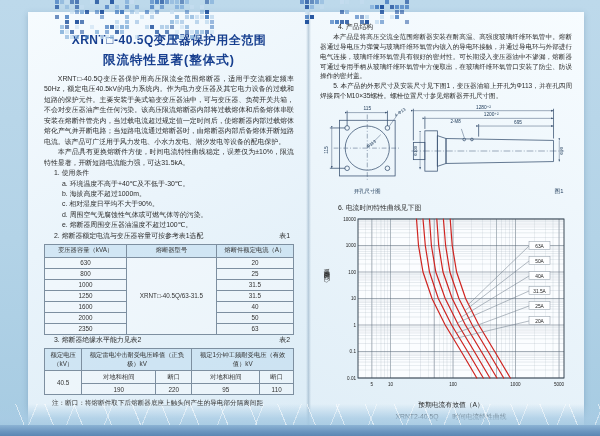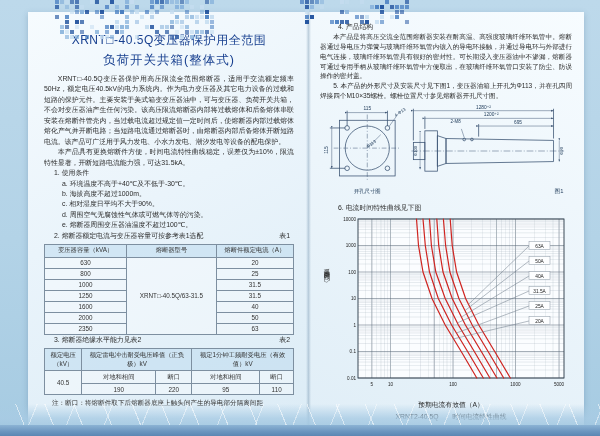--- a/index.html
+++ b/index.html
@@ -12,21 +12,21 @@
     box-shadow:0 2px 6px rgba(40,80,120,.25);}
   .page{position:absolute;top:0;height:100%;box-sizing:border-box;color:#2b2b2b;}
   .page-left{left:0;width:280px;padding:20px 14px 0 16px;
     background:linear-gradient(155deg,#f6fbfe 0%,#eaf4fb 45%,#dcecf6 100%);}
   .page-right{left:280px;width:276px;padding:10px 12px 0 12px;
     background:linear-gradient(205deg,#f7fcff 0%,#ecf5fb 50%,#e0eef7 100%);}
   .fold{position:absolute;left:278px;top:0;width:5px;height:100%;
     background:linear-gradient(90deg,rgba(100,135,165,.0),rgba(100,135,165,.35),rgba(255,255,255,.0));}
   .mosaic{position:absolute;}
   .mosaic i{position:absolute;display:block;}
-  .title{ text-align:center;color:#173f8f;font-weight:normal;}
+  .title{ text-align:center;color:#173f8f;font-weight:bold;}
   .title .l1{font-size:12px;letter-spacing:.5px;}
   .title .l2{font-size:12.5px;margin-top:3px;letter-spacing:1px;}
   .para{font-size:6.9px;line-height:1.52;text-align:justify;margin-top:5px;}
   .indent{text-indent:2em;}
   .cond{font-size:6.9px;line-height:1.5;margin-left:18px;}
   .secline{font-size:6.9px;line-height:1.5;margin-left:10px;display:flex;justify-content:space-between;}
   .sec-h{font-size:6.9px;line-height:1.5;margin-left:10px;}
   .tbl-tag{margin-right:4px;}
   table{border-collapse:collapse;width:100%;margin-top:3px;}
   th,td{border:0.7px solid #7d8fa0;font-size:6.3px;font-weight:normal;
@@ -54,21 +54,21 @@
     background:linear-gradient(180deg,#8cb3d4 0%,#6b95bf 60%,#5b86b3 100%);}
 </style>
 </head>
 <body>
 
 <div class="spread">
 
   <div class="page page-left">
     <div class="title">
       <div class="l1">XRNT□-40.5Q变压器保护用全范围</div>
-      <div class="l2">负荷开关共箱(整体式)</div>
+      <div class="l2">限流特性显著(整体式)</div>
     </div>
     <div class="para indent">XRNT□-40.5Q变压器保护用高压限流全范围熔断器，适用于交流额定频率50Hz，额定电压40.5kV的电力系统内。作为电力变压器及其它电力设备的过载和短路的保护元件。主要安装于美式箱变变压器油中，可与变压器、负荷开关共箱，不会对变压器油产生任何污染。该高压限流熔断器内部将过载熔体和后备熔体串联安装在熔断件管壳内，当过载电流超过规定值一定时间后，使熔断器内部过载熔体熔化产气并开断电路；当短路电流通过熔断器时，由熔断器内部后备熔体开断短路电流。该产品可广泛用于风力发电、小水力发电、潮汐发电等设备的配电保护。</div>
     <div class="para indent" style="margin-top:0;">本产品具有更换熔断件方便，时间电流特性曲线稳定，误差仅为±10%，限流特性显著，开断短路电流能力强，可达31.5kA。</div>
     <div class="sec-h">1. 使用条件</div>
     <div id="conditions">
         <div class="cond">a. 环境温度不高于+40℃及不低于-30℃。</div>
         <div class="cond">b. 海拔高度不超过1000m。</div>
         <div class="cond">c. 相对湿度日平均不大于90%。</div>
         <div class="cond">d. 周围空气无腐蚀性气体或可燃气体等的污染。</div>
         <div class="cond">e. 熔断器周围变压器油温度不超过100℃。</div>

